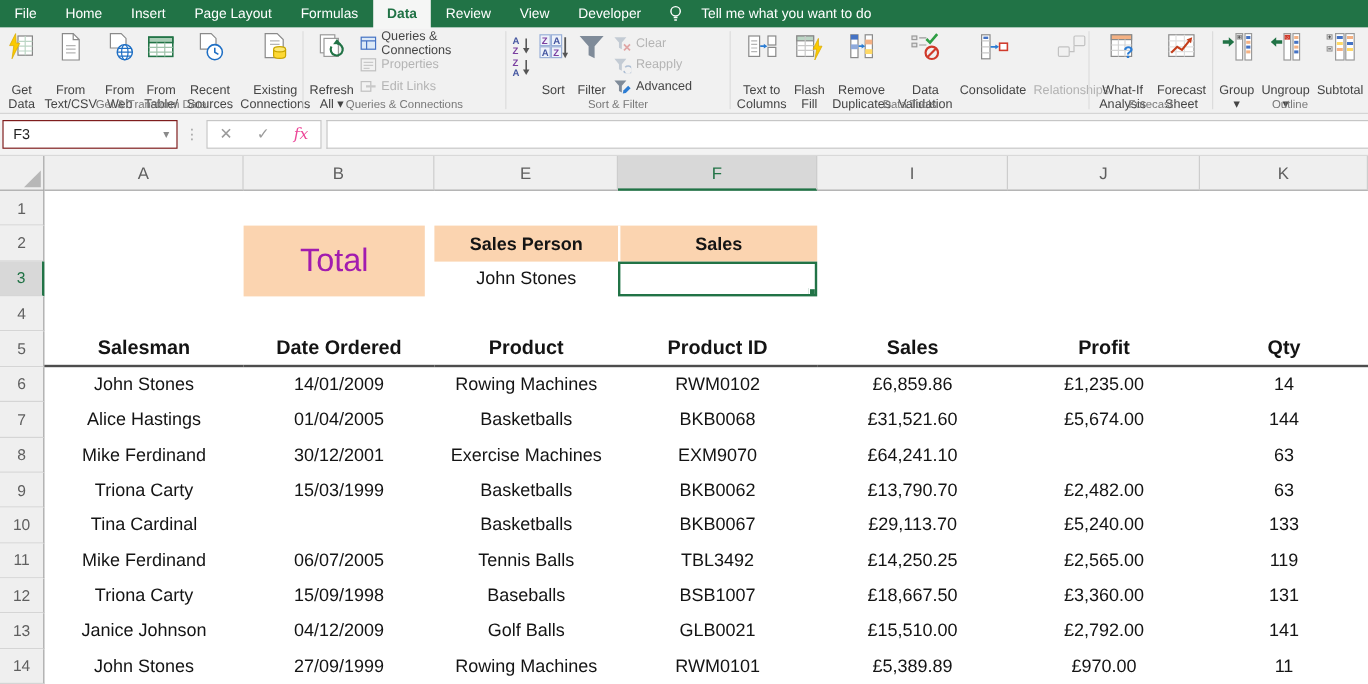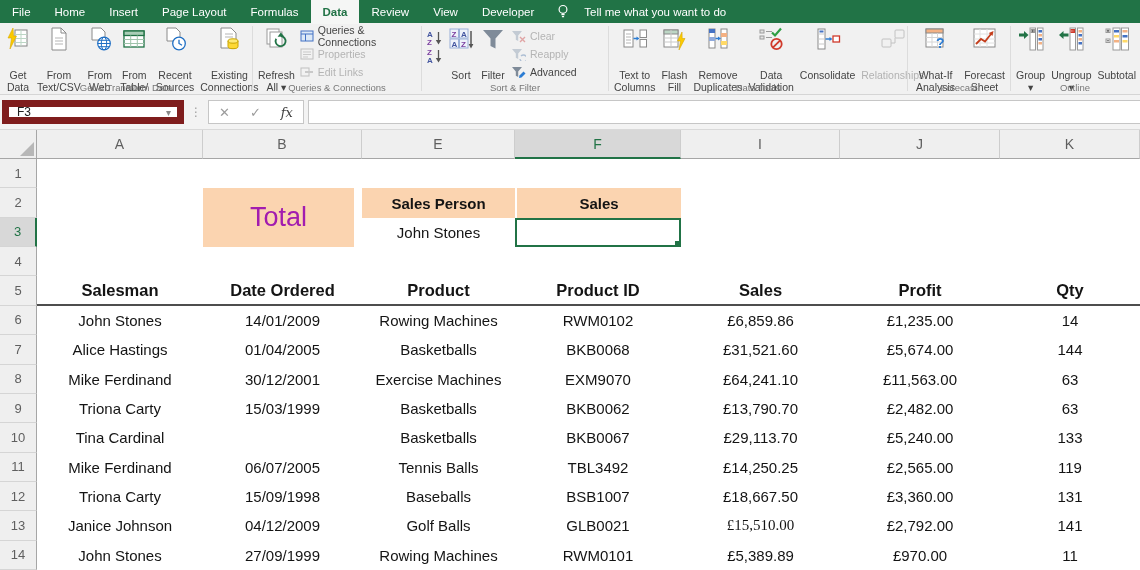--- a/index.html
+++ b/index.html
@@ -23,27 +23,27 @@
   .bl { white-space:pre-line; text-align:center; font-size:10.5px; color:#444; line-height:1.18; margin-top:17px; }
   .bigbtn.disabled .bl { color:#b2b2b2; }
   .smallcol { display:flex; flex-direction:column; padding-top:3px; }
   .smallbtn { display:flex; align-items:center; gap:4px; height:18px; font-size:10.5px; color:#444; cursor:default; padding:0 2px; }
   .smallbtn.disabled { color:#b4b4b4; }
   .sicon { display:flex; align-items:center; }
   .clipped { overflow:hidden; width:16px; }
 
   
   .fbar { height:34px; background:#f3f3f3; display:flex; align-items:center; }
-  .namebox { width:182px; height:24px; background:#fff; border:7px solid #7f1d1d; margin-left:2px;
+  .namebox { width:146px; height:24px; background:#fff; border:1px solid #7f1d1d; margin-left:2px;
     display:flex; align-items:center; font-size:12px; color:#222; padding:0 6px 0 8px; }
   .nbcaret { margin-left:auto; color:#8a8a8a; font-size:10px; }
   .dots { color:#a0a0a0; margin:0 6px; font-size:12px; }
   .fxbox { width:96px; height:24px; background:#fff; border:1px solid #c6c6c6; display:flex; align-items:center;
     justify-content:space-around; color:#9b9b9b; font-size:13px; }
-  .fxi { font-family:"DejaVu Serif",serif; font-style:italic; color:#404040; }
+  .fxi { font-family:"DejaVu Serif",serif; font-style:italic; color:#ec4899; }
   .finput { flex:1; height:24px; background:#fff; border:1px solid #c6c6c6; border-right:none; margin-left:4px;
     font-size:13px; padding:3px 6px; color:#222; }
 
   
   .colhdrs { height:30px; display:flex; background:#efefef; border-top:1px solid #d9d9d9; }
   .corner { width:37px; flex:0 0 auto; position:relative; background:#efefef;
     border-right:1px solid #a6a6a6; border-bottom:1px solid #a6a6a6; }
   .corner::after { content:""; position:absolute; right:2px; bottom:2px; width:0; height:0;
     border-style:solid; border-width:0 0 14px 14px; border-color:transparent transparent #b7b7b7 transparent; }
   .colhdr { display:flex; align-items:center; justify-content:center; font-size:14px; color:#5f5f5f;
@@ -545,21 +545,20 @@
     <div class="cell" style="grid-area: 7 / 4;">Basketballs</div>
     <div class="cell" style="grid-area: 7 / 5;">BKB0068</div>
     <div class="cell" style="grid-area: 7 / 6;">£31,521.60</div>
     <div class="cell" style="grid-area: 7 / 7;">£5,674.00</div>
     <div class="cell" style="grid-area: 7 / 8;">144</div>
     <div class="cell" style="grid-area: 8 / 2;">Mike Ferdinand</div>
     <div class="cell" style="grid-area: 8 / 3;">30/12/2001</div>
     <div class="cell" style="grid-area: 8 / 4;">Exercise Machines</div>
     <div class="cell" style="grid-area: 8 / 5;">EXM9070</div>
     <div class="cell" style="grid-area: 8 / 6;">£64,241.10</div>
-    <div class="cell" style="grid-area: 8 / 7;">£11,563.00</div>
     <div class="cell" style="grid-area: 8 / 8;">63</div>
     <div class="cell" style="grid-area: 9 / 2;">Triona Carty</div>
     <div class="cell" style="grid-area: 9 / 3;">15/03/1999</div>
     <div class="cell" style="grid-area: 9 / 4;">Basketballs</div>
     <div class="cell" style="grid-area: 9 / 5;">BKB0062</div>
     <div class="cell" style="grid-area: 9 / 6;">£13,790.70</div>
     <div class="cell" style="grid-area: 9 / 7;">£2,482.00</div>
     <div class="cell" style="grid-area: 9 / 8;">63</div>
     <div class="cell" style="grid-area: 10 / 2;">Tina Cardinal</div>
     <div class="cell" style="grid-area: 10 / 4;">Basketballs</div>
@@ -578,21 +577,21 @@
     <div class="cell" style="grid-area: 12 / 3;">15/09/1998</div>
     <div class="cell" style="grid-area: 12 / 4;">Baseballs</div>
     <div class="cell" style="grid-area: 12 / 5;">BSB1007</div>
     <div class="cell" style="grid-area: 12 / 6;">£18,667.50</div>
     <div class="cell" style="grid-area: 12 / 7;">£3,360.00</div>
     <div class="cell" style="grid-area: 12 / 8;">131</div>
     <div class="cell" style="grid-area: 13 / 2;">Janice Johnson</div>
     <div class="cell" style="grid-area: 13 / 3;">04/12/2009</div>
     <div class="cell" style="grid-area: 13 / 4;">Golf Balls</div>
     <div class="cell" style="grid-area: 13 / 5;">GLB0021</div>
-    <div class="cell" style="grid-area: 13 / 6; font-family: Liberation Serif, serif;">£15,510.00</div>
+    <div class="cell" style="grid-area: 13 / 6;">£15,510.00</div>
     <div class="cell" style="grid-area: 13 / 7;">£2,792.00</div>
     <div class="cell" style="grid-area: 13 / 8;">141</div>
     <div class="cell" style="grid-area: 14 / 2;">John Stones</div>
     <div class="cell" style="grid-area: 14 / 3;">27/09/1999</div>
     <div class="cell" style="grid-area: 14 / 4;">Rowing Machines</div>
     <div class="cell" style="grid-area: 14 / 5;">RWM0101</div>
     <div class="cell" style="grid-area: 14 / 6;">£5,389.89</div>
     <div class="cell" style="grid-area: 14 / 7;">£970.00</div>
     <div class="cell" style="grid-area: 14 / 8;">11</div>
   </div>

